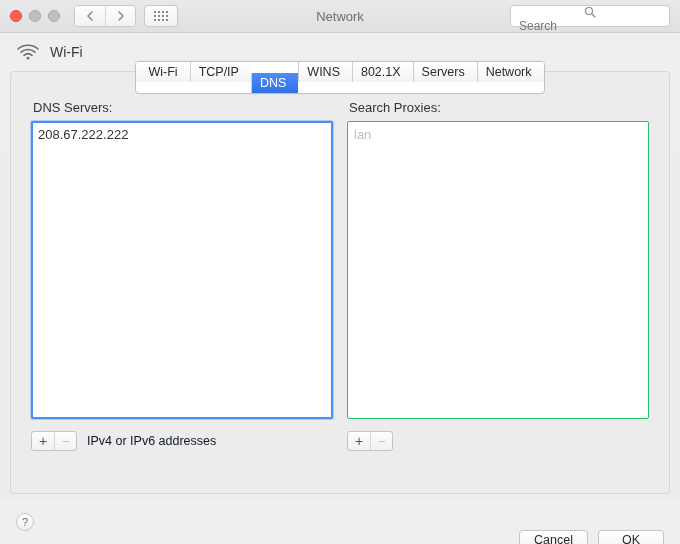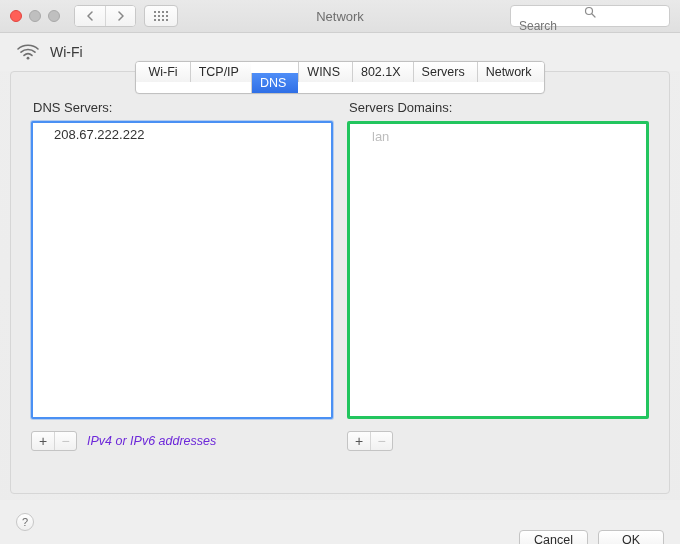--- a/index.html
+++ b/index.html
@@ -130,53 +130,53 @@
     gap: 14px;
     align-items: center;
   }
   .col {
     flex: 1; display: flex; flex-direction: column; gap: 6px;
   }
   .col-label { font-size: 13px; color: #333; margin-left: 2px; }
   .listbox {
     height: 298px;
     background: #fff;
-    border: 3px solid #22c55e;
+    border: 1px solid #22c55e;
     border-radius: 2px;
     padding: 4px 6px;
     overflow: auto;
     font-size: 13px; color: #333;
     line-height: 1.35;
   }
   .listbox.focus {
     border: 2px solid #4a90f4;
     box-shadow: 0 0 0 1px rgba(74,144,244,0.35);
     padding: 3px 5px;
   }
   .listbox .placeholder { color: #bdbdbd; }
-  .list-line { white-space: nowrap; margin-left: 16px; }
+  .list-line { white-space: nowrap; }
   .below-row {
     display: flex; align-items: center; gap: 10px; margin-top: 6px;
   }
   .pm-group {
     display: flex;
     border: 1px solid #c4c4c4;
     border-radius: 3px;
     overflow: hidden;
     background: linear-gradient(#fdfdfd,#f1f1f1);
     height: 20px;
   }
   .pm-btn {
     width: 22px; height: 18px;
     display: flex; align-items: center; justify-content: center;
     font-size: 14px; color: #555;
   }
   .pm-btn + .pm-btn { border-left: 1px solid #d7d7d7; }
   .pm-btn.disabled { color: #c6c6c6; }
-  .hint { font-size: 12.5px; color: #6d28d9; font-style: italic; }
+  .hint { font-size: 12.5px; color: #0f172a; }
   
   .footer {
     height: 44px;
     display: flex; align-items: center;
     padding: 0 16px;
     background: #efefef;
   }
   .help-btn {
     width: 18px; height: 18px;
     border: 1px solid #c7c7c7; border-radius: 50%;
@@ -278,21 +278,21 @@
         <div class="below-row">
           <div class="pm-group">
             <div class="pm-btn">+</div>
             <div class="pm-btn disabled">−</div>
           </div>
           <div class="hint">IPv4 or IPv6 addresses</div>
         </div>
       </div>
 
       <div class="col">
-        <div class="col-label">Servers Domains:</div>
+        <div class="col-label">Search Proxies:</div>
         <div class="listbox">
           <div class="placeholder list-line">lan</div>
         </div>
         <div class="below-row">
           <div class="pm-group">
             <div class="pm-btn">+</div>
             <div class="pm-btn disabled">−</div>
           </div>
         </div>
       </div>

